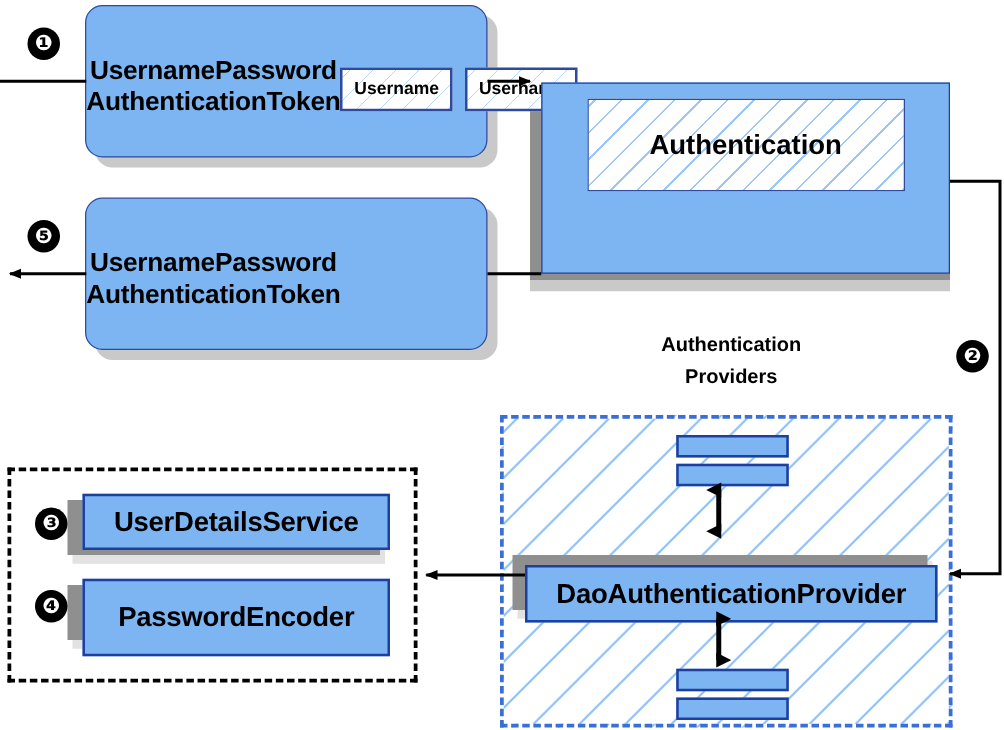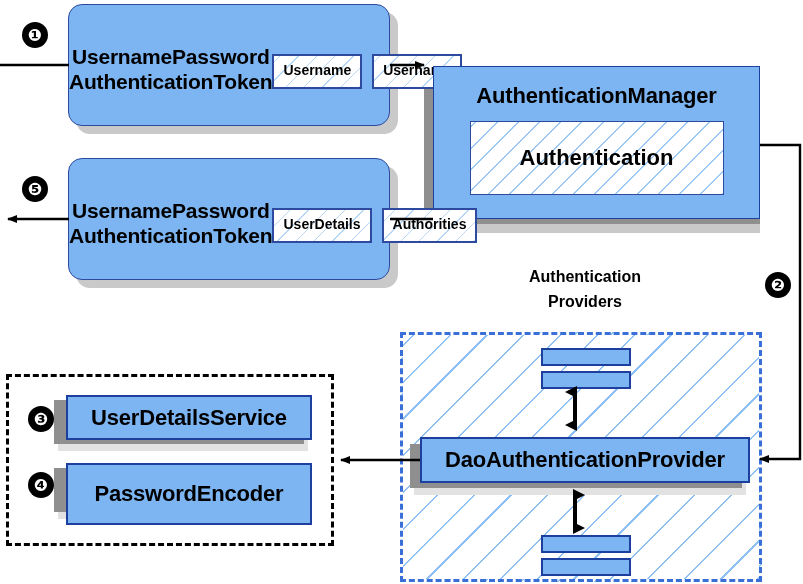--- a/index.html
+++ b/index.html
@@ -226,50 +226,45 @@
     <div class="token-fields">
       <div class="field-box">Username</div>
       <div class="field-box">Username</div>
     </div>
   </div>
 
   <div class="abs mgr-shadow" style="left:424px; top:78px; width:336px; height:155px;"></div>
   <div class="abs mgr-shadow-dark" style="left:424px; top:72px; width:336px; height:152px;"></div>
 
   <div class="abs mgr" style="left:433px; top:66px; width:327px; height:153px;">
-    <div class="mgr-title">AuthenticationManager</div>
     <div class="inner-hatch" style="width:252px; height:72px; margin-top:12px;">Authentication</div>
   </div>
 
   <div class="abs badge" style="left:22px; top:176px;">❺</div>
 
   <div class="abs token-shadow" style="left:76px; top:166px; width:322px; height:122px;"></div>
 
   <div class="abs token" style="left:68px; top:158px; width:322px; height:122px;">
     <div class="token-title">UsernamePassword
 AuthenticationToken</div>
-    <div class="token-fields">
-      <div class="field-box">UserDetails</div>
-      <div class="field-box">Authorities</div>
-    </div>
   </div>
 
   <div class="abs group-caption" style="left:460px; top:264px; width:250px;">Authentication
 Providers</div>
 
   <div class="abs badge" style="left:765px; top:272px;">❷</div>
 
   <div class="abs dashed-blue-hatch" style="left:400px; top:332px; width:362px; height:250px;"></div>
 
   <div class="abs mini-bar" style="left:541px; top:348px; width:90px; height:18px;"></div>
   <div class="abs mini-bar" style="left:541px; top:371px; width:90px; height:18px;"></div>
 
   <div class="abs bar-shadow-light" style="left:414px; top:449px; width:332px; height:46px;"></div>
   <div class="abs bar-shadow-dark" style="left:410px; top:444px; width:332px; height:44px;"></div>
-  <div class="abs bar" style="left:420px; top:437px; width:330px; height:46px;">DaoAuthenticationProvider</div>
+  <div class="abs bar" style="left:420px; top:452px; width:330px; height:46px;">DaoAuthenticationProvider</div>
 
   <div class="abs mini-bar" style="left:541px; top:535px; width:90px; height:18px;"></div>
   <div class="abs mini-bar" style="left:541px; top:558px; width:90px; height:18px;"></div>
 
   <div class="abs dashed-black" style="left:6px; top:374px; width:328px; height:172px;"></div>
 
   <div class="abs badge" style="left:28px; top:406px;">❸</div>
 
   <div class="abs bar-shadow-light" style="left:58px; top:405px; width:250px; height:46px;"></div>
   <div class="abs bar-shadow-dark" style="left:54px; top:400px; width:250px; height:44px;"></div>

